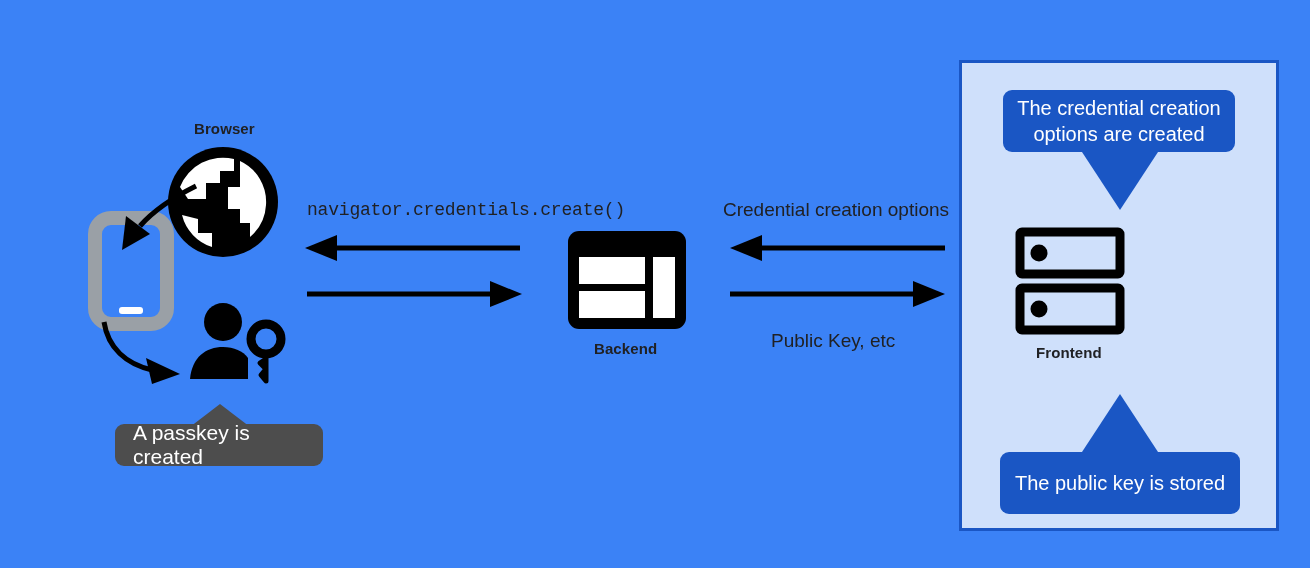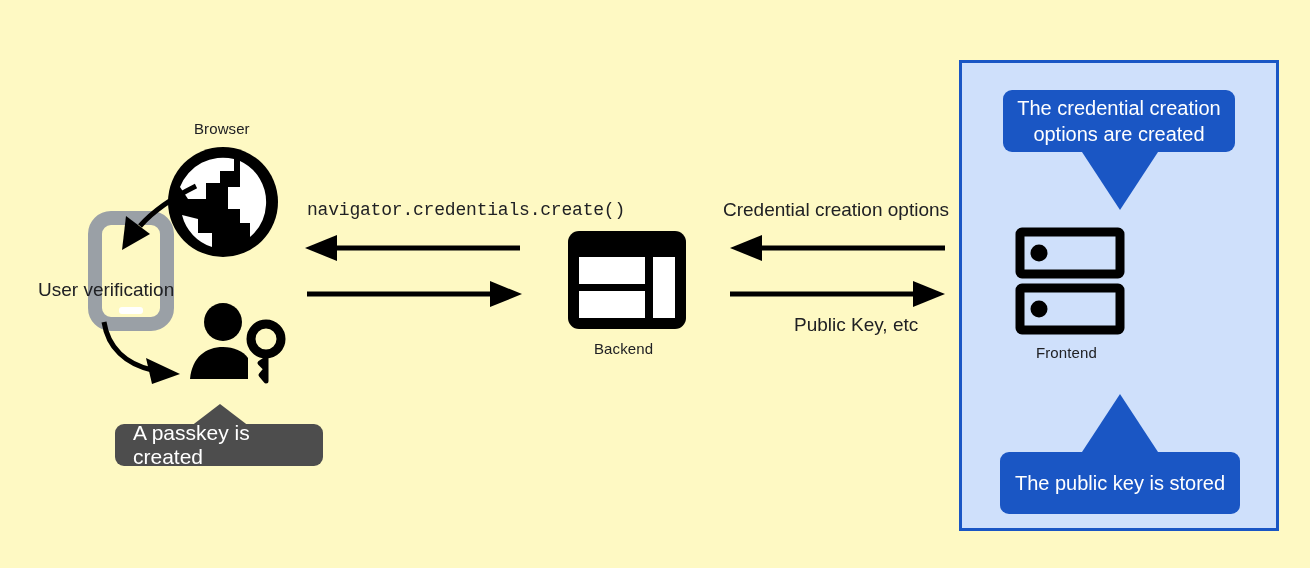--- a/index.html
+++ b/index.html
@@ -7,33 +7,33 @@
     padding: 0;
     background: #ffffff;
   }
   body {
     font-family: "Liberation Sans", sans-serif;
   }
   #canvas {
     position: relative;
     width: 1310px;
     height: 568px;
-    background: #fef9c3;
+    background: #3b82f6;
     overflow: hidden;
   }
   .abs { position: absolute; }
 
   
   .label {
     color: #202124;
     font-family: "Liberation Sans", sans-serif;
     white-space: nowrap;
   }
   .label-bold {
-    font-weight: normal;
+    font-weight: bold;
     font-size: 15px;
     letter-spacing: 0.1px;
   }
   .label-plain {
     font-size: 19px;
   }
   .label-mono {
     font-family: "Liberation Mono", "DejaVu Sans Mono", monospace;
     font-size: 18px;
     color: #202124;
@@ -133,21 +133,21 @@
     </svg>
   </div>
 
   <div class="abs" style="left:730px; top:281px;">
     <svg width="215" height="26" viewBox="0 0 215 26">
       <line x1="0" y1="13" x2="193" y2="13" stroke="#000000" stroke-width="5"></line>
       <polygon points="215,13 183,0 183,26" fill="#000000"></polygon>
     </svg>
   </div>
 
-  <div class="abs label label-plain" style="left:771px; top:314px;margin-left:23px;">Public Key, etc</div>
+  <div class="abs label label-plain" style="left:771px; top:330px;">Public Key, etc</div>
 
   <div class="abs" style="left:568px; top:231px;">
     <svg width="118" height="98" viewBox="0 0 118 98" aria-hidden="true">
       <rect x="0" y="0" width="118" height="98" rx="11" fill="#000000"></rect>
       <rect x="11" y="26" width="66" height="27" fill="#ffffff"></rect>
       <rect x="11" y="60" width="66" height="27" fill="#ffffff"></rect>
       <rect x="85" y="26" width="22" height="61" fill="#ffffff"></rect>
     </svg>
   </div>
   <div class="abs label label-bold" style="left:594px; top:340px;">Backend</div>
@@ -187,21 +187,20 @@
     </svg>
   </div>
 
   <div class="abs" style="left:100px; top:180px;">
     <svg width="110" height="90" viewBox="0 0 110 90" aria-hidden="true">
       <path d="M96 6 C 76 16, 54 30, 40 46" fill="none" stroke="#000000" stroke-width="5"></path>
       <polygon points="22,70 26,36 50,54" fill="#000000"></polygon>
     </svg>
   </div>
 
-  <div class="abs label label-plain" style="left:38px; top:279px;">User verification</div>
 
   <div class="abs" style="left:100px; top:318px;">
     <svg width="110" height="70" viewBox="0 0 110 70" aria-hidden="true">
       <path d="M4 4 C 8 30, 26 46, 52 52" fill="none" stroke="#000000" stroke-width="5"></path>
       <polygon points="80,56 46,40 52,66" fill="#000000"></polygon>
     </svg>
   </div>
 
   <div class="abs" style="left:190px; top:303px;">
     <svg width="98" height="82" viewBox="0 0 98 82" aria-hidden="true">

